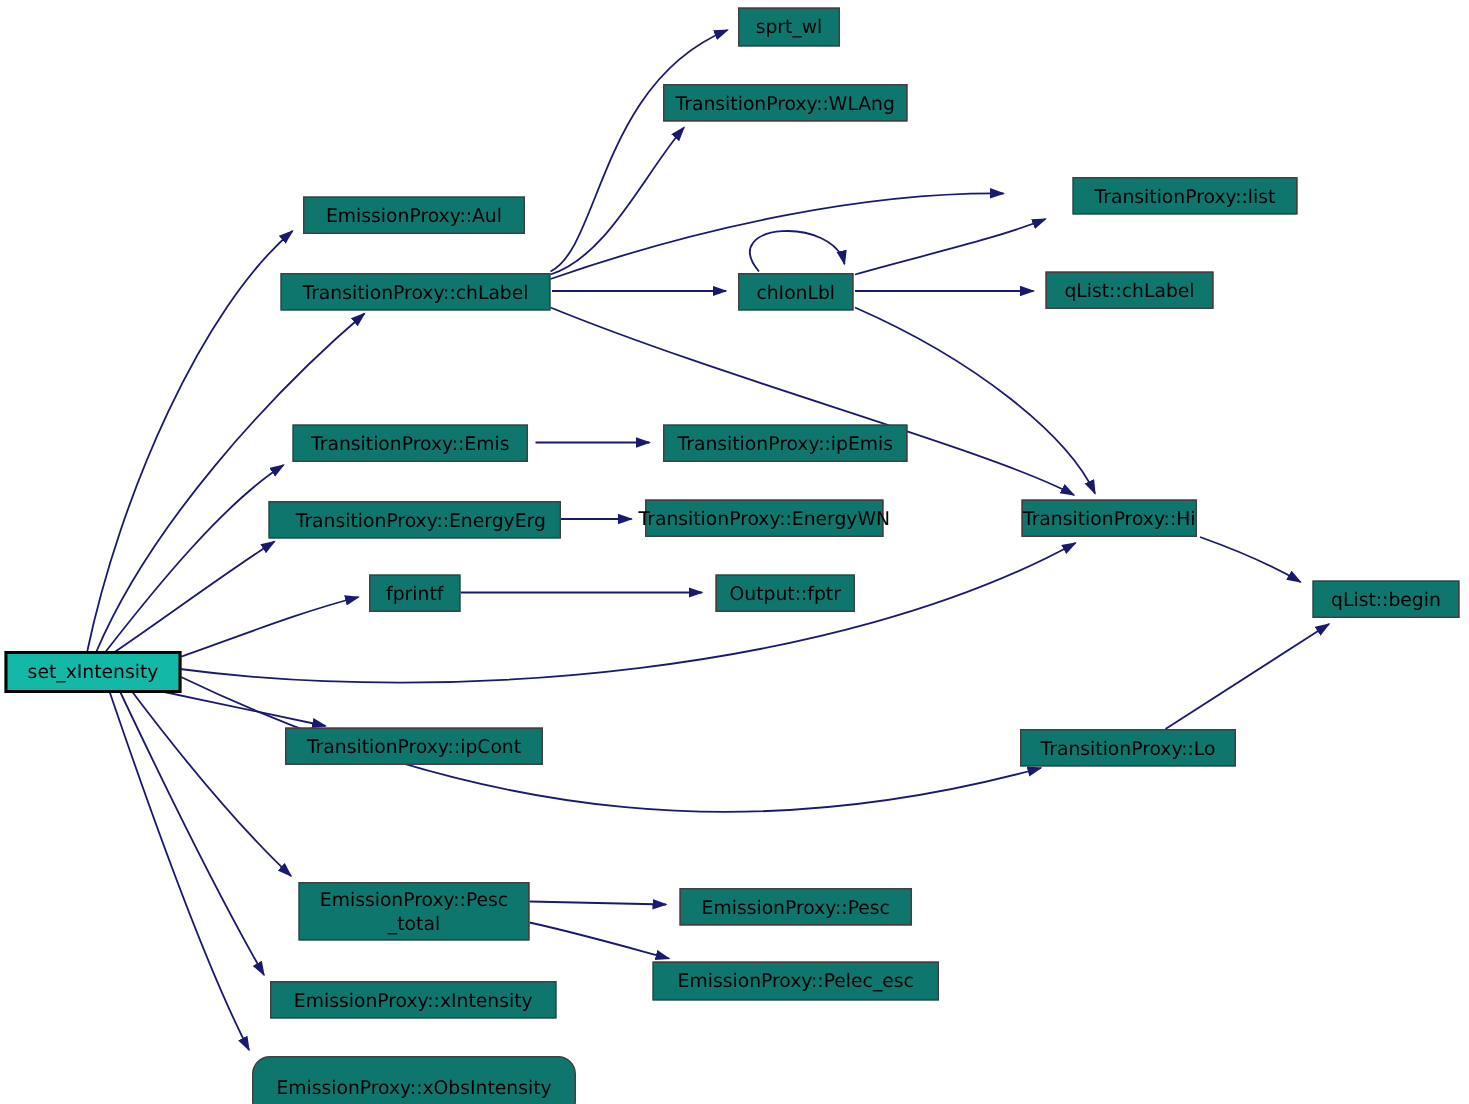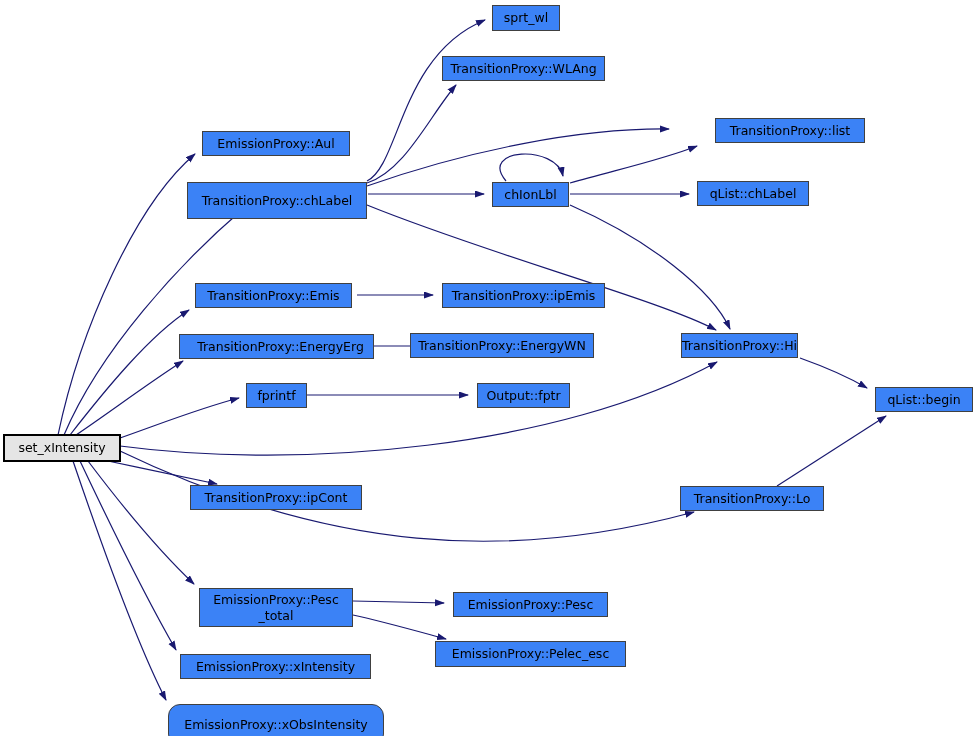--- a/index.html
+++ b/index.html
@@ -9,34 +9,34 @@
     background:#ffffff;
     font-family:"DejaVu Sans","Liberation Sans",sans-serif;
     overflow:hidden;
   }
   #edges{position:absolute;left:0;top:0;width:979px;height:736px;}
   .edge{fill:none;stroke:#191970;stroke-width:1.2;}
   .node{
     position:absolute;
     box-sizing:border-box;
     border:1px solid #404040;
-    background:#3b82f6;
+    background:#0f766e;
     color:#000000;
     font-size:12.5px;
     line-height:1.25;
     display:flex;
     align-items:center;
     justify-content:center;
     text-align:center;
     white-space:pre-line;
     padding:1px 4px;
     cursor:pointer;
   }
   .node.highlight{
-    background:#e5e5e5;
+    background:#14b8a6;
     border:2px solid #000000;
     cursor:default;
   }
 </style>
 </head>
 <body>
 
 <div id="graph">
 
   <svg id="edges" width="979" height="736" viewBox="0 0 979 736" xmlns="http://www.w3.org/2000/svg">
@@ -69,30 +69,30 @@
     <path class="edge" d="M374,346 L421,346" marker-end="url(#arrow)"></path>
     <path class="edge" d="M307,395 L468,395" marker-end="url(#arrow)"></path>
     <path class="edge" d="M800,358 C828,368 850,378 867,388" marker-end="url(#arrow)"></path>
     <path class="edge" d="M777,486 L886,416" marker-end="url(#arrow)"></path>
     <path class="edge" d="M353,601 L444,603" marker-end="url(#arrow)"></path>
     <path class="edge" d="M353,615 C385,622 420,632 446,639" marker-end="url(#arrow)"></path>
   </svg>
 
   <div class="node highlight" style="left:3px;top:434px;width:118px;height:28px;">set_xIntensity</div>
   <div class="node" style="left:202px;top:131px;width:148px;height:25px;">EmissionProxy::Aul</div>
-  <div class="node" style="left:187px;top:182px;width:180px;height:37px;">TransitionProxy::chLabel</div>
+  <div class="node" style="left:187px;top:182px;width:180px;height:25px;">TransitionProxy::chLabel</div>
   <div class="node" style="left:492px;top:5px;width:68px;height:26px;">sprt_wl</div>
   <div class="node" style="left:442px;top:56px;width:163px;height:25px;">TransitionProxy::WLAng</div>
   <div class="node" style="left:676px;top:118px;width:150px;height:25px;margin-left:39px;">TransitionProxy::list</div>
   <div class="node" style="left:492px;top:182px;width:77px;height:25px;">chIonLbl</div>
   <div class="node" style="left:697px;top:181px;width:112px;height:25px;">qList::chLabel</div>
   <div class="node" style="left:195px;top:283px;width:157px;height:25px;">TransitionProxy::Emis</div>
   <div class="node" style="left:442px;top:283px;width:163px;height:25px;">TransitionProxy::ipEmis</div>
   <div class="node" style="left:179px;top:334px;width:195px;height:25px;padding-left:12px;">TransitionProxy::EnergyErg</div>
-  <div class="node" style="left:410px;top:333px;width:184px;height:25px;">TransitionProxy::EnergyWN</div>
+  <div class="node" style="left:430px;top:333px;width:159px;height:25px;">TransitionProxy::EnergyWN</div>
   <div class="node" style="left:246px;top:383px;width:61px;height:25px;">fprintf</div>
   <div class="node" style="left:477px;top:383px;width:93px;height:25px;">Output::fptr</div>
   <div class="node" style="left:681px;top:333px;width:117px;height:25px;">TransitionProxy::Hi</div>
   <div class="node" style="left:875px;top:387px;width:98px;height:25px;">qList::begin</div>
   <div class="node" style="left:190px;top:485px;width:172px;height:25px;">TransitionProxy::ipCont</div>
   <div class="node" style="left:680px;top:486px;width:144px;height:25px;">TransitionProxy::Lo</div>
   <div class="node" style="left:199px;top:588px;width:154px;height:39px;">EmissionProxy::Pesc
 _total</div>
   <div class="node" style="left:453px;top:592px;width:155px;height:25px;">EmissionProxy::Pesc</div>
   <div class="node" style="left:435px;top:641px;width:191px;height:26px;">EmissionProxy::Pelec_esc</div>

